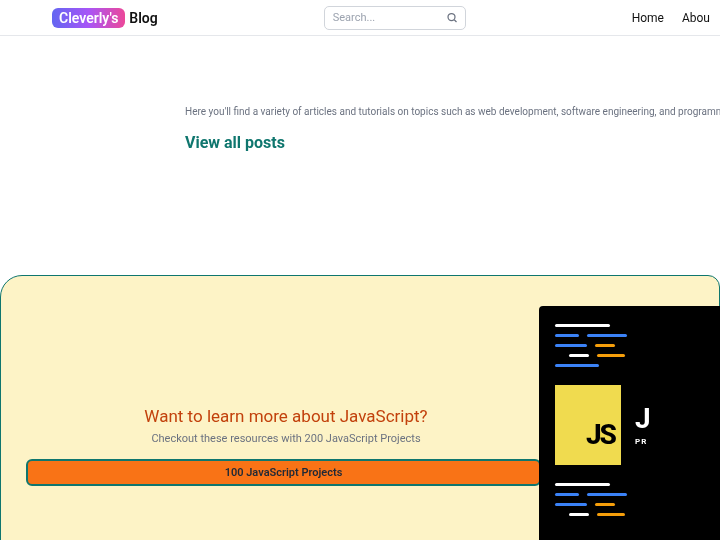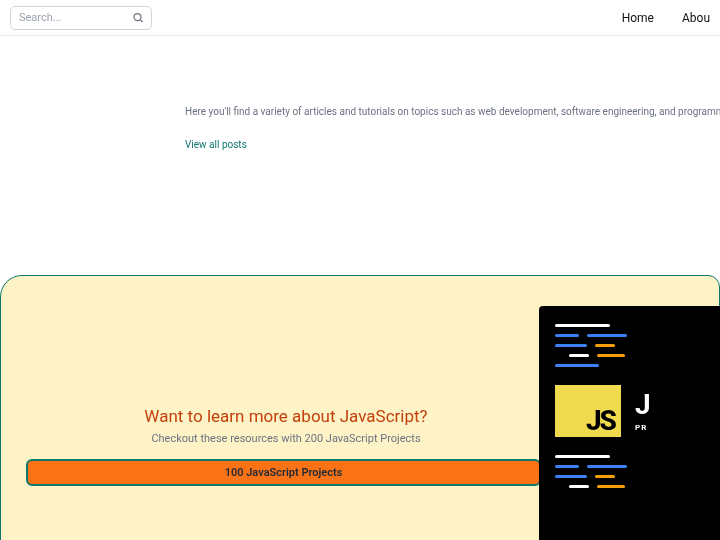--- a/index.html
+++ b/index.html
@@ -8,53 +8,57 @@
 .header { height: 36px; border-bottom: 1px solid #e5e7eb; display: flex; align-items: center; padding: 0 10px; justify-content: space-between; }
 .logo-wrap { display: flex; align-items: center; gap: 4px; padding-left: 42px; }
 .logo-badge { background: linear-gradient(90deg, #6366f1 0%, #a855f7 50%, #ec4899 100%); color: #fff; padding: 2px 7px; border-radius: 6px; font-weight: 600; font-size: 14px; }
 .logo-text { font-weight: 600; font-size: 14px; color: #111; }
 
 .search-wrap { position: relative; width: 142px; }
 .search-input { width: 100%; height: 24px; border: 1px solid #d1d5db; border-radius: 5px; padding: 0 28px 0 8px; font-size: 11px; color: #6b7280; outline: none; }
 .search-input::placeholder { color: #9ca3af; }
 .search-icon { position: absolute; right: 8px; top: 50%; transform: translateY(-50%); color: #6b7280; }
 
-.nav { display: flex; gap: 28px; font-size: 12px; color: #111; }
+.nav { display: flex; gap: 18px; font-size: 12px; color: #111; }
 .nav a { text-decoration: none; color: #111; cursor: pointer; }
 
 .hero { padding: 70px 0 0 185px; }
 .hero-title { font-size: 36px; font-weight: 700; color: #1f2937; margin-bottom: 10px; }
 .hero-sub { font-size: 10px; color: #6b7280; margin-bottom: 16px; white-space: nowrap; }
-.hero-link { font-size: 10px; font-weight: 400; color: #0f766e; cursor: pointer; }
+.hero-link { font-size: 16px; font-weight: 700; color: #0f766e; cursor: pointer; }
 
 .promo-wrap { position: absolute; top: 275px; left: 0; right: 0; }
 .promo-panel { border: 1px solid #0f766e; border-top-left-radius: 22px; border-top-right-radius: 12px; background: #fdf3c6; padding: 30px 20px 60px 20px; min-height: 280px; position: relative; }
 .promo-content { text-align: center; padding-top: 100px; width: 530px; }
 .promo-title { font-size: 17px; color: #c2410c; font-weight: 400; margin-bottom: 6px; }
 .promo-sub { font-size: 11px; color: #6b7280; margin-bottom: 14px; }
 .promo-btn { display: block; margin: 0 auto 0 5px; border: 2px solid #0f766e; background: #f97316; border-radius: 6px; padding: 5px 0; font-size: 11px; font-weight: 600; color: #1f2937; width: 515px; text-align: center; cursor: pointer; }
 
 .card { position: absolute; top: 30px; right: -40px; width: 220px; height: 245px; background: #000; border-radius: 4px; padding: 18px 16px; overflow: hidden; }
 .card-lines { display: flex; flex-direction: column; gap: 7px; }
 .line { height: 3px; border-radius: 2px; }
 .l-white { background: #fff; }
 .l-blue { background: #3b82f6; }
 .l-orange { background: #f59e0b; }
 .row { display: flex; gap: 8px; }
 .js-row { display: flex; align-items: center; gap: 14px; margin: 18px 0 18px 0; }
-.js-badge { width: 66px; height: 52px; background: #f0db4f; display: flex; align-items: flex-end; justify-content: flex-end; padding: 0 6px; }
+.js-badge { width: 66px; height: 80px; background: #f0db4f; display: flex; align-items: flex-end; justify-content: flex-end; padding: 14px 6px; }
 .js-text { font-weight: 800; font-size: 28px; color: #000; letter-spacing: -2px; }
 .js-side { display: flex; flex-direction: column; gap: 4px; color: #fff; }
 .js-j { font-size: 28px; font-weight: 700; line-height: 1; }
 .js-p { font-size: 8px; font-weight: 700; letter-spacing: 1px; }
 </style>
 </head>
 <body>
 
 <div class="header">
+  <div class="logo-wrap">
+    <span class="logo-badge">Cleverly's</span>
+    <span class="logo-text">Blog</span>
+  </div>
   <div class="search-wrap">
     <input class="search-input" placeholder="Search..." style="">
     <span class="search-icon">
       <svg width="12" height="12" viewBox="0 0 24 24" fill="none" stroke="currentColor" stroke-width="2.5">
           <circle cx="11" cy="11" r="7"></circle>
           <line x1="21" y1="21" x2="16.5" y2="16.5"></line>
         </svg>
     </span>
   </div>
   <div class="nav">

